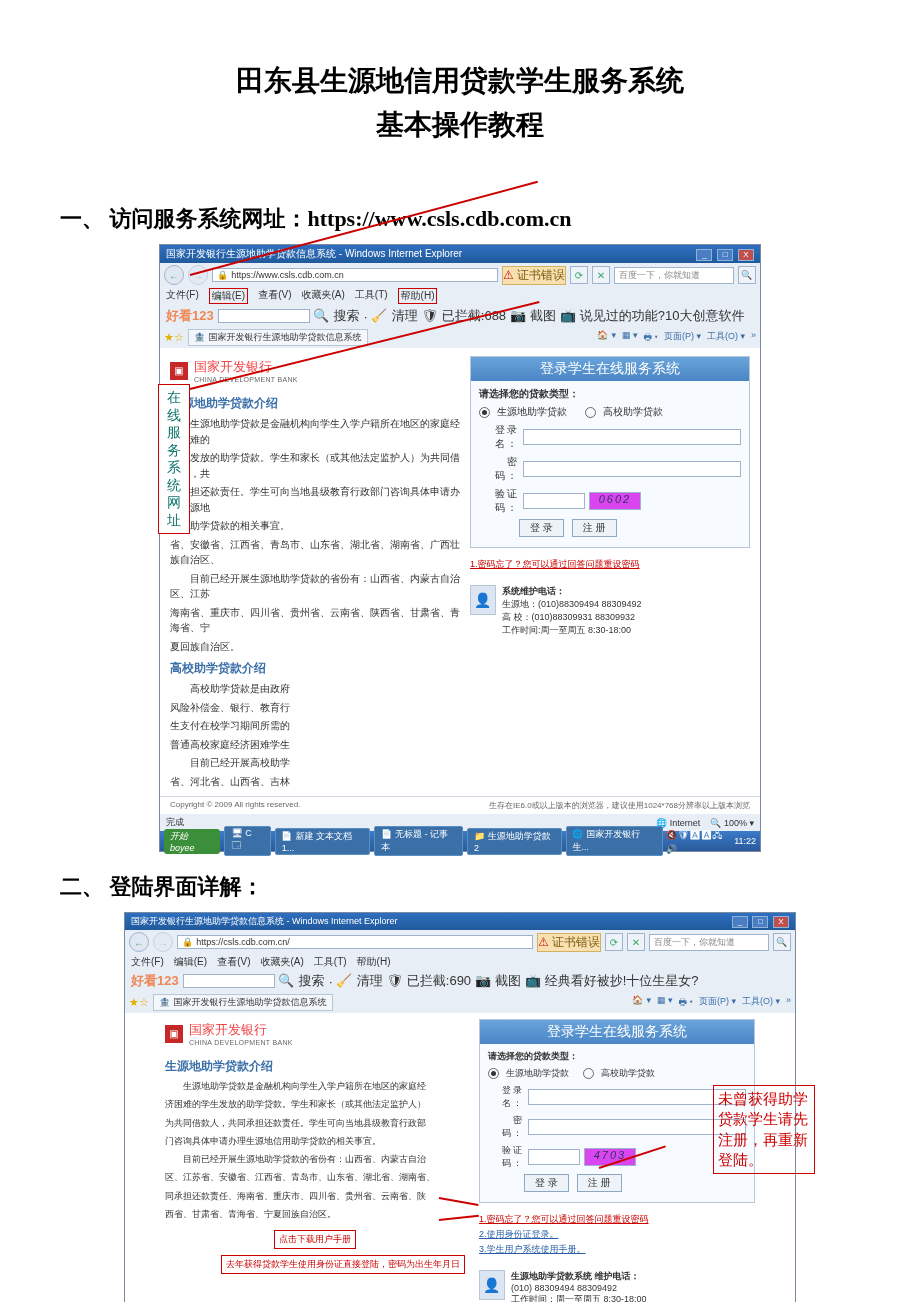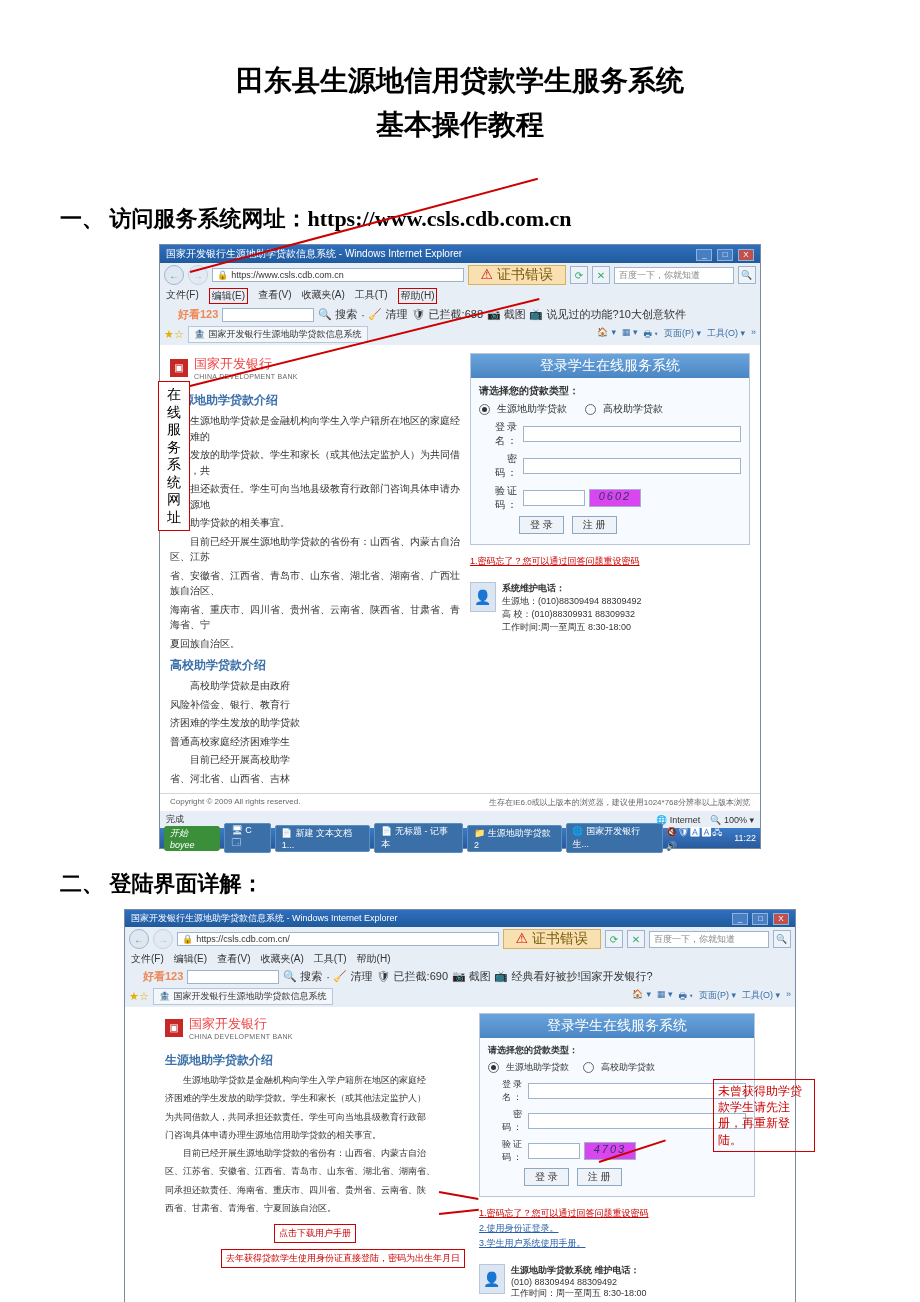--- a/index.html
+++ b/index.html
@@ -76,21 +76,21 @@
   .addrbar {
     flex: 1;
     background: #fff; border: 1px solid #9fb4cc;
     padding: 1px 4px;
     display: flex; align-items: center; gap: 3px;
     font-size: 9px; color: #333;
   }
   .lockicn { color: #d4b300; font-size: 9px; }
   .certerr {
     background: #f8e0b0; border: 1px solid #d4b060;
-    padding: 0 12px; font-size: 14px; color: #7a5b10;
+    padding: 0 0; font-size: 12px; color: #7a5b10;
   }
   .refbtn {
     width: 16px; height: 16px; border: 1px solid #9fb4cc;
     background: #eef3f9; display: flex; align-items: center; justify-content: center;
     font-size: 10px; color: #3a6;
   }
   .searchbox {
     width: 110px; background: #fff; border: 1px solid #9fb4cc;
     padding: 1px 4px; font-size: 9px; color: #888;
   }
@@ -101,22 +101,22 @@
   }
   .ss-menurow {
     background: #e8eef6;
     font-size: 10px; color: #333;
     padding: 1px 6px;
     display: flex; gap: 10px;
   }
   .ss-menurow .red { border: 1px solid #c00; padding: 0 2px; }
   .ss-toolrow {
     background: #e8eef6;
-    font-size: 11px; color: #333;
-    padding: 2px 18px;
+    font-size: 13px; color: #333;
+    padding: 2px 6px;
     display: flex; gap: 4px; align-items: center;
   }
   .ss-toolrow .logo123 { color: #e85; font-weight: bold; }
   .ss-toolrow .dd { width: 90px; height: 12px; background: #fff; border: 1px solid #9fb4cc; }
   .ss-tabrow {
     background: #e8eef6;
     padding: 2px 4px;
     display: flex; align-items: center; justify-content: space-between;
     font-size: 9px;
   }
@@ -134,21 +134,21 @@
     padding: 8px 10px 4px 10px;
     gap: 10px;
     position: relative;
   }
   .ss1 .leftcallout {
     position: absolute;
     left: -2px; top: 36px;
     width: 26px;
     border: 1.5px solid #c00;
     background: #fff;
-    color: #000000;
+    color: #0f766e;
     font-size: 14px;
     text-align: center;
     padding: 4px 2px;
     line-height: 1.25;
   }
   .cdb-logo {
     display: flex; align-items: center; gap: 6px;
     padding: 2px 0 6px 0;
   }
   .cdb-sq {
@@ -218,21 +218,21 @@
   .ss2 .loginbox { font-size: 9px; }
   .ss2 .loginrow .lbl { width: 36px; }
   .redcallout {
     border: 1.5px solid #c00; color: #c00;
     font-size: 9px; padding: 2px 4px; background: #fff;
     display: inline-block;
   }
   .ss2 .bigcallout {
     position: absolute; right: -60px; top: 66px;
     width: 92px; border: 1.5px solid #c00; color: #c00;
-    font-size: 12px; padding: 3px 4px; line-height: 1.35;
+    font-size: 15px; padding: 3px 4px; line-height: 1.35;
   }
   .bluelink { color: #2a5fa8; font-size: 9px; text-decoration: underline; display: block; margin-top: 2px; }
 </style>
 </head>
 <body>
 
 <div class="doc-title">田东县生源地信用贷款学生服务系统</div>
 <div class="doc-subtitle">基本操作教程</div>
 
 <div class="section-heading">
@@ -311,28 +311,28 @@
         <div>
           <div class="cdb-txt">国家开发银行</div>
           <div class="cdb-en">CHINA DEVELOPMENT BANK</div>
         </div>
       </div>
       <div class="h">生源地助学贷款介绍</div>
       <p>生源地助学贷款是金融机构向学生入学户籍所在地区的家庭经济困难的</p>
       <p style="text-indent:0">学生发放的助学贷款。学生和家长（或其他法定监护人）为共同借款人，共</p>
       <p style="text-indent:0">同承担还款责任。学生可向当地县级教育行政部门咨询具体申请办理生源地</p>
       <p style="text-indent:0">信用助学贷款的相关事宜。</p>
+      <p style="text-indent:0">省、安徽省、江西省、青岛市、山东省、湖北省、湖南省、广西壮族自治区、</p>
       <p>目前已经开展生源地助学贷款的省份有：山西省、内蒙古自治区、江苏</p>
-      <p style="text-indent:0">省、安徽省、江西省、青岛市、山东省、湖北省、湖南省、广西壮族自治区、</p>
       <p style="text-indent:0">海南省、重庆市、四川省、贵州省、云南省、陕西省、甘肃省、青海省、宁</p>
       <p style="text-indent:0">夏回族自治区。</p>
       <div class="h">高校助学贷款介绍</div>
       <p>高校助学贷款是由政府</p>
       <p style="text-indent:0">风险补偿金、银行、教育行</p>
-      <p style="text-indent:0">济困难的学生发放的助学贷款</p>
+      <p style="text-indent:0">生支付在校学习期间所需的</p>
       <p style="text-indent:0">普通高校家庭经济困难学生</p>
       <p>目前已经开展高校助学</p>
       <p style="text-indent:0">省、河北省、山西省、吉林</p>
     </div>
 
     <div class="rightcol">
       <div class="loginbox">
         <div class="loginhdr">登录学生在线服务系统</div>
         <div style="font-weight:bold">请选择您的贷款类型：</div>
         <div class="loginrow">
@@ -435,21 +435,21 @@
     <span>帮助(H)</span>
   </div>
   <div class="ss-toolrow">
     <span class="logo123">好看123</span>
     <span class="dd"></span>
     <span>🔍 <span>搜索</span></span>
     <span>·</span>
     <span>🧹 <span>清理</span></span>
     <span>🛡 <span>已拦截:690</span></span>
     <span>📷 <span>截图</span></span>
-    <span>📺 <span>经典看好被抄!国家开发银行?</span></span>
+    <span>📺 <span>经典看好被抄!十位生星女?</span></span>
   </div>
   <div class="ss-tabrow">
     <div class="left">
       <span class="starpair"><span>★</span><span>☆</span></span>
       <span class="ietab">🏦 <span>国家开发银行生源地助学贷款信息系统</span></span>
     </div>
     <div class="ietools">
       <span>🏠 ▾</span>
       <span>▦ ▾</span>
       <span>🖶 ▾</span>

